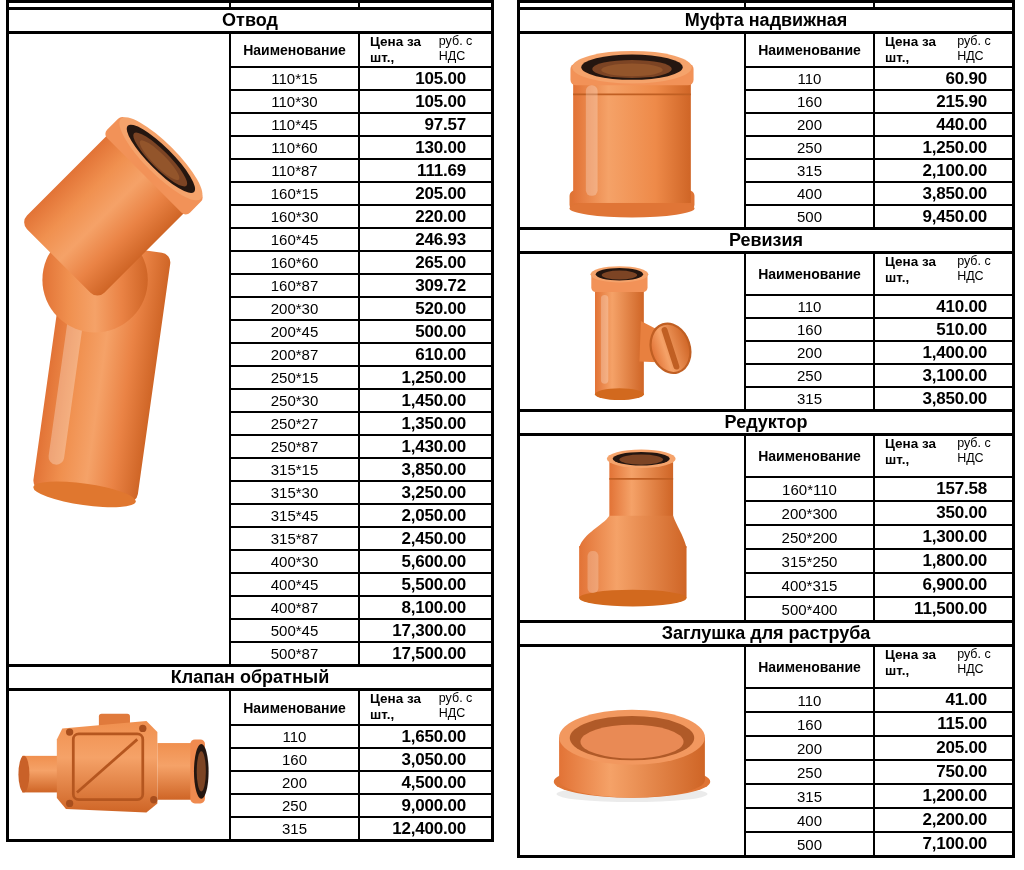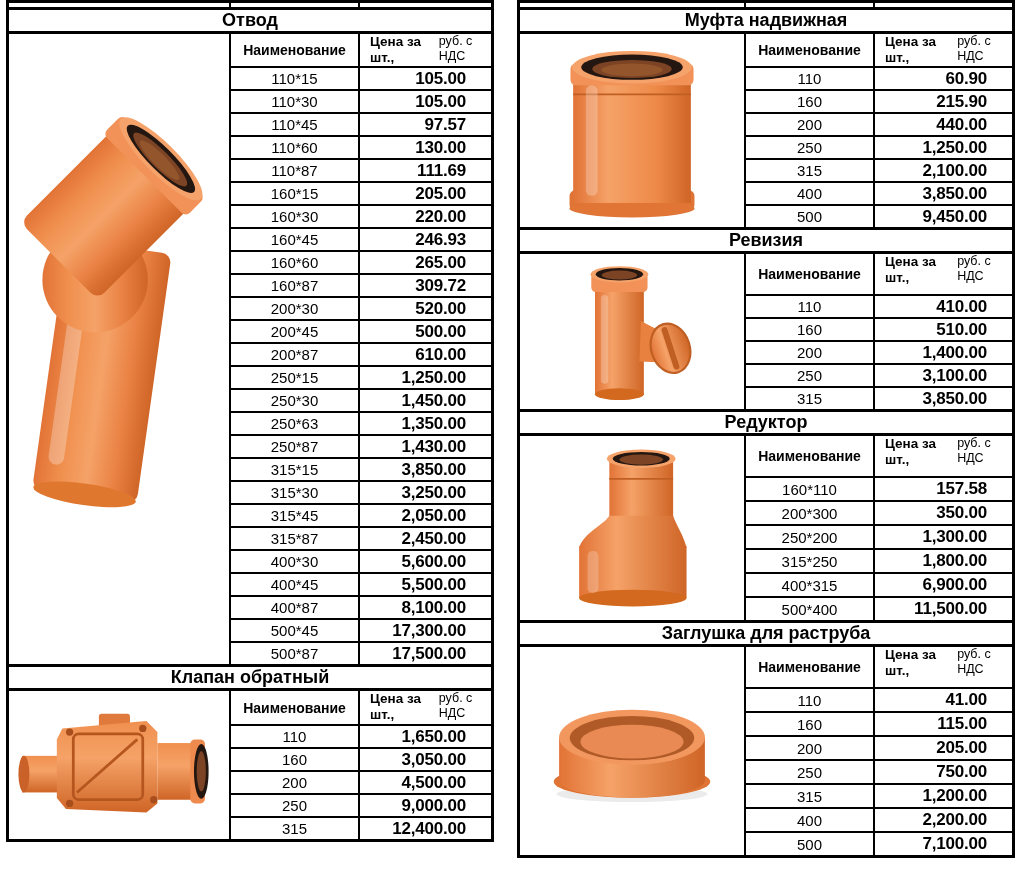--- a/index.html
+++ b/index.html
@@ -175,21 +175,21 @@
                 <div class="c-name">250*15</div>
                 <div class="c-price">1,250.00</div>
               </div>
 
               <div class="row">
                 <div class="c-name">250*30</div>
                 <div class="c-price">1,450.00</div>
               </div>
 
               <div class="row">
-                <div class="c-name">250*63</div>
+                <div class="c-name">250*27</div>
                 <div class="c-price">1,350.00</div>
               </div>
 
               <div class="row">
                 <div class="c-name">250*87</div>
                 <div class="c-price">1,430.00</div>
               </div>
 
               <div class="row">
                 <div class="c-name">315*15</div>

